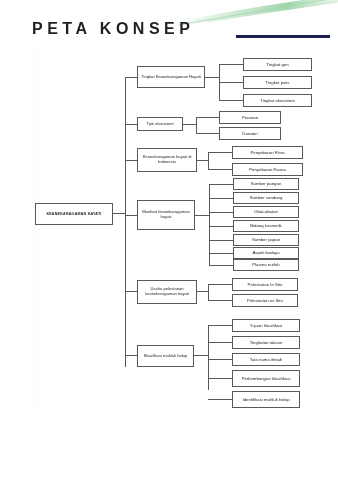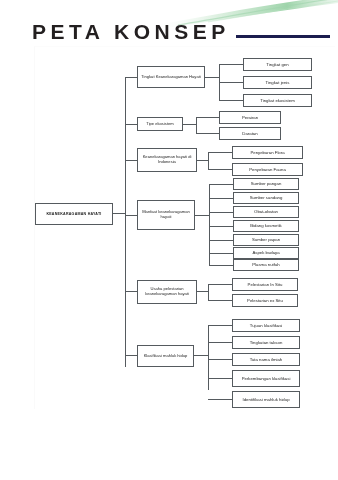--- a/index.html
+++ b/index.html
@@ -25,21 +25,21 @@
     width:300px; height:362px;
     border-left:1px solid #fafafa;
     border-top:1px solid #fcfcfc;
     pointer-events:none;
   }
 
   
   #title{
     position:absolute;
     left:32px; top:20px;
-    font-size:21px;
+    font-size:16px;
     font-weight:bold;
     letter-spacing:4.5px;
     color:#231f20;
     white-space:nowrap;
   }
   #title-rule{
     position:absolute;
     left:236px; top:35px;
     width:94px; height:3px;
     background:#1b1d4e;

